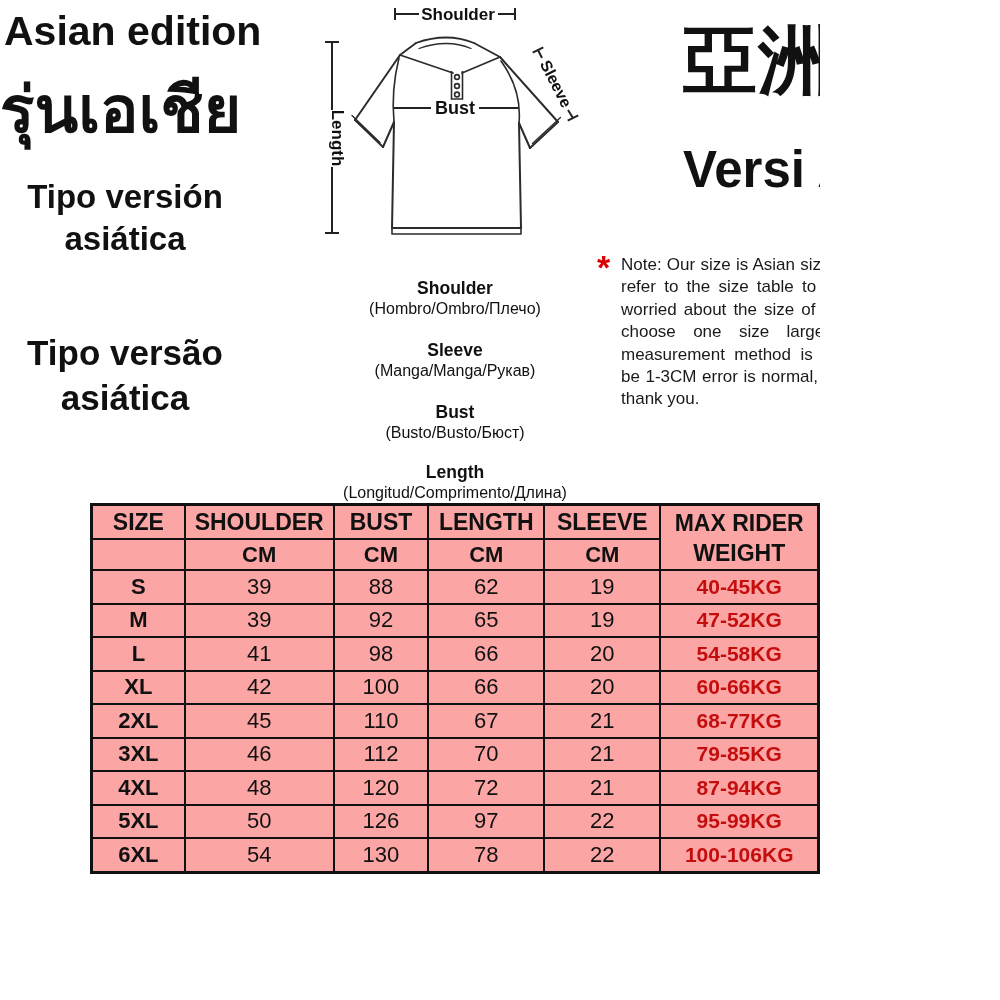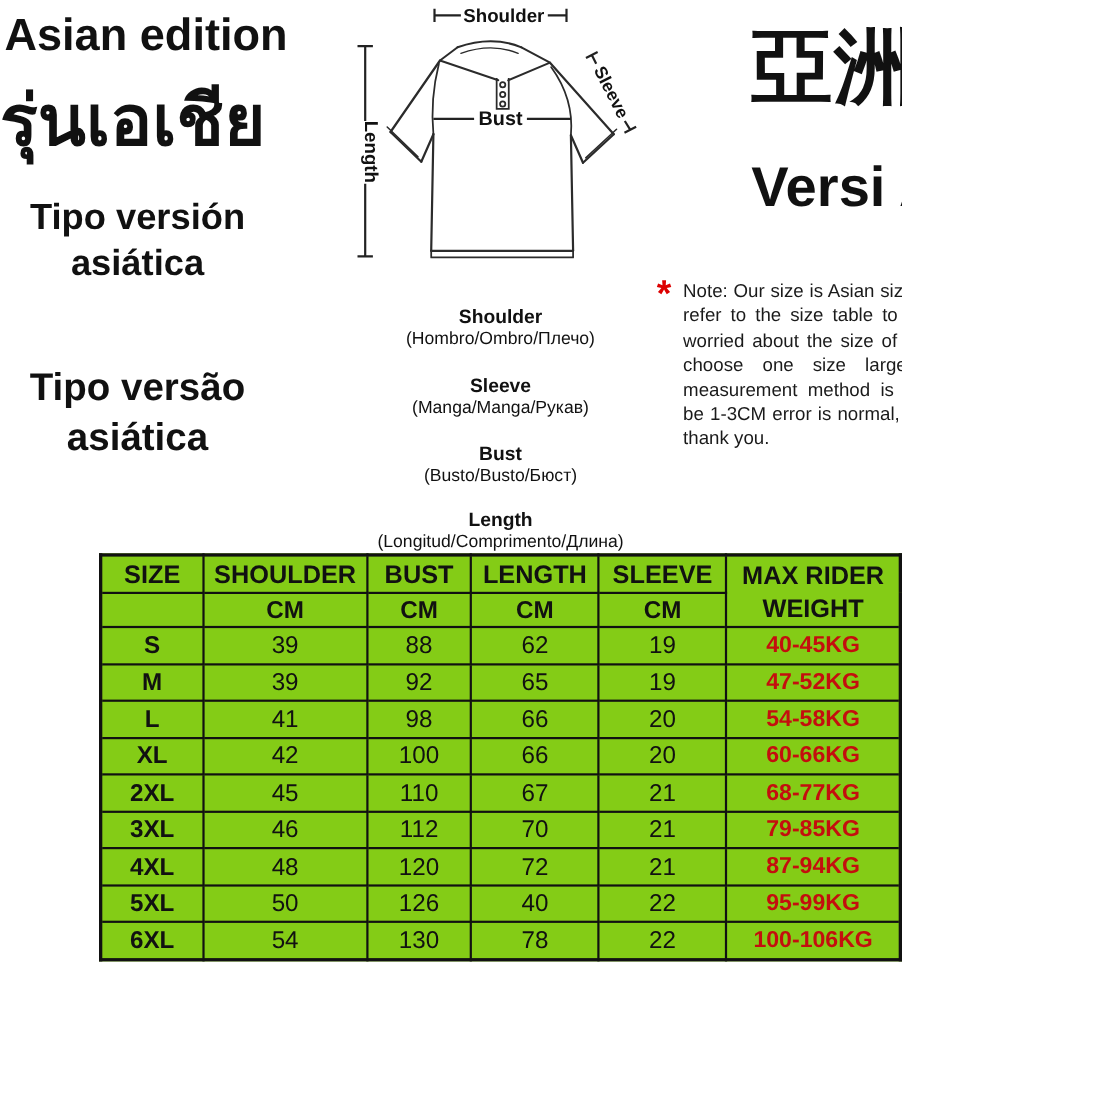--- a/index.html
+++ b/index.html
@@ -17,21 +17,21 @@
   .title-zh{left:683px;top:12px;width:300px;font-size:74px;font-weight:900;letter-spacing:1px;white-space:nowrap;}
   .title-id{left:683px;top:140px;font-size:51px;font-weight:700;white-space:nowrap;}
   .note-asterisk{left:597px;top:252px;font-size:34px;font-weight:700;line-height:30px;}
   .note-text{left:621px;top:254px;width:348px;font-size:17px;line-height:22.4px;text-align:justify;color:#1a1a1a;}
   
   .legend-group{width:270px;left:320px;text-align:center;}
   .legend-term{font-size:17.5px;font-weight:700;}
   .legend-sub{font-size:16px;margin-top:1px;}
   
   .size-table-wrap{left:90px;top:503px;}
-  table.size-table{border-collapse:collapse;table-layout:fixed;background:#84cc16;}
+  table.size-table{border-collapse:collapse;table-layout:fixed;background:#fca5a5;}
   table.size-table td,table.size-table th{
     border:2px solid #111;text-align:center;vertical-align:middle;
     padding:0;overflow:hidden;white-space:nowrap;
   }
   table.size-table{border:3px solid #111;}
   th.hdr{font-size:23px;font-weight:700;height:32px;}
   td.unit{font-size:22px;font-weight:700;height:29px;}
   td.c{font-size:22px;font-weight:400;height:31.5px;}
   td.size-col{font-weight:700;font-size:22px;}
   td.weight-col{font-weight:700;font-size:21px;}
@@ -217,21 +217,21 @@
         <td class="c">48</td>
         <td class="c">120</td>
         <td class="c">72</td>
         <td class="c">21</td>
         <td class="c weight-col" style="color:#c40e0e;">87-94KG</td>
       </tr>
       <tr>
         <td class="c size-col">5XL</td>
         <td class="c">50</td>
         <td class="c">126</td>
-        <td class="c">40</td>
+        <td class="c">97</td>
         <td class="c">22</td>
         <td class="c weight-col" style="color:#c40e0e;">95-99KG</td>
       </tr>
       <tr>
         <td class="c size-col">6XL</td>
         <td class="c">54</td>
         <td class="c">130</td>
         <td class="c">78</td>
         <td class="c">22</td>
         <td class="c weight-col" style="color:#c40e0e;">100-106KG</td>

